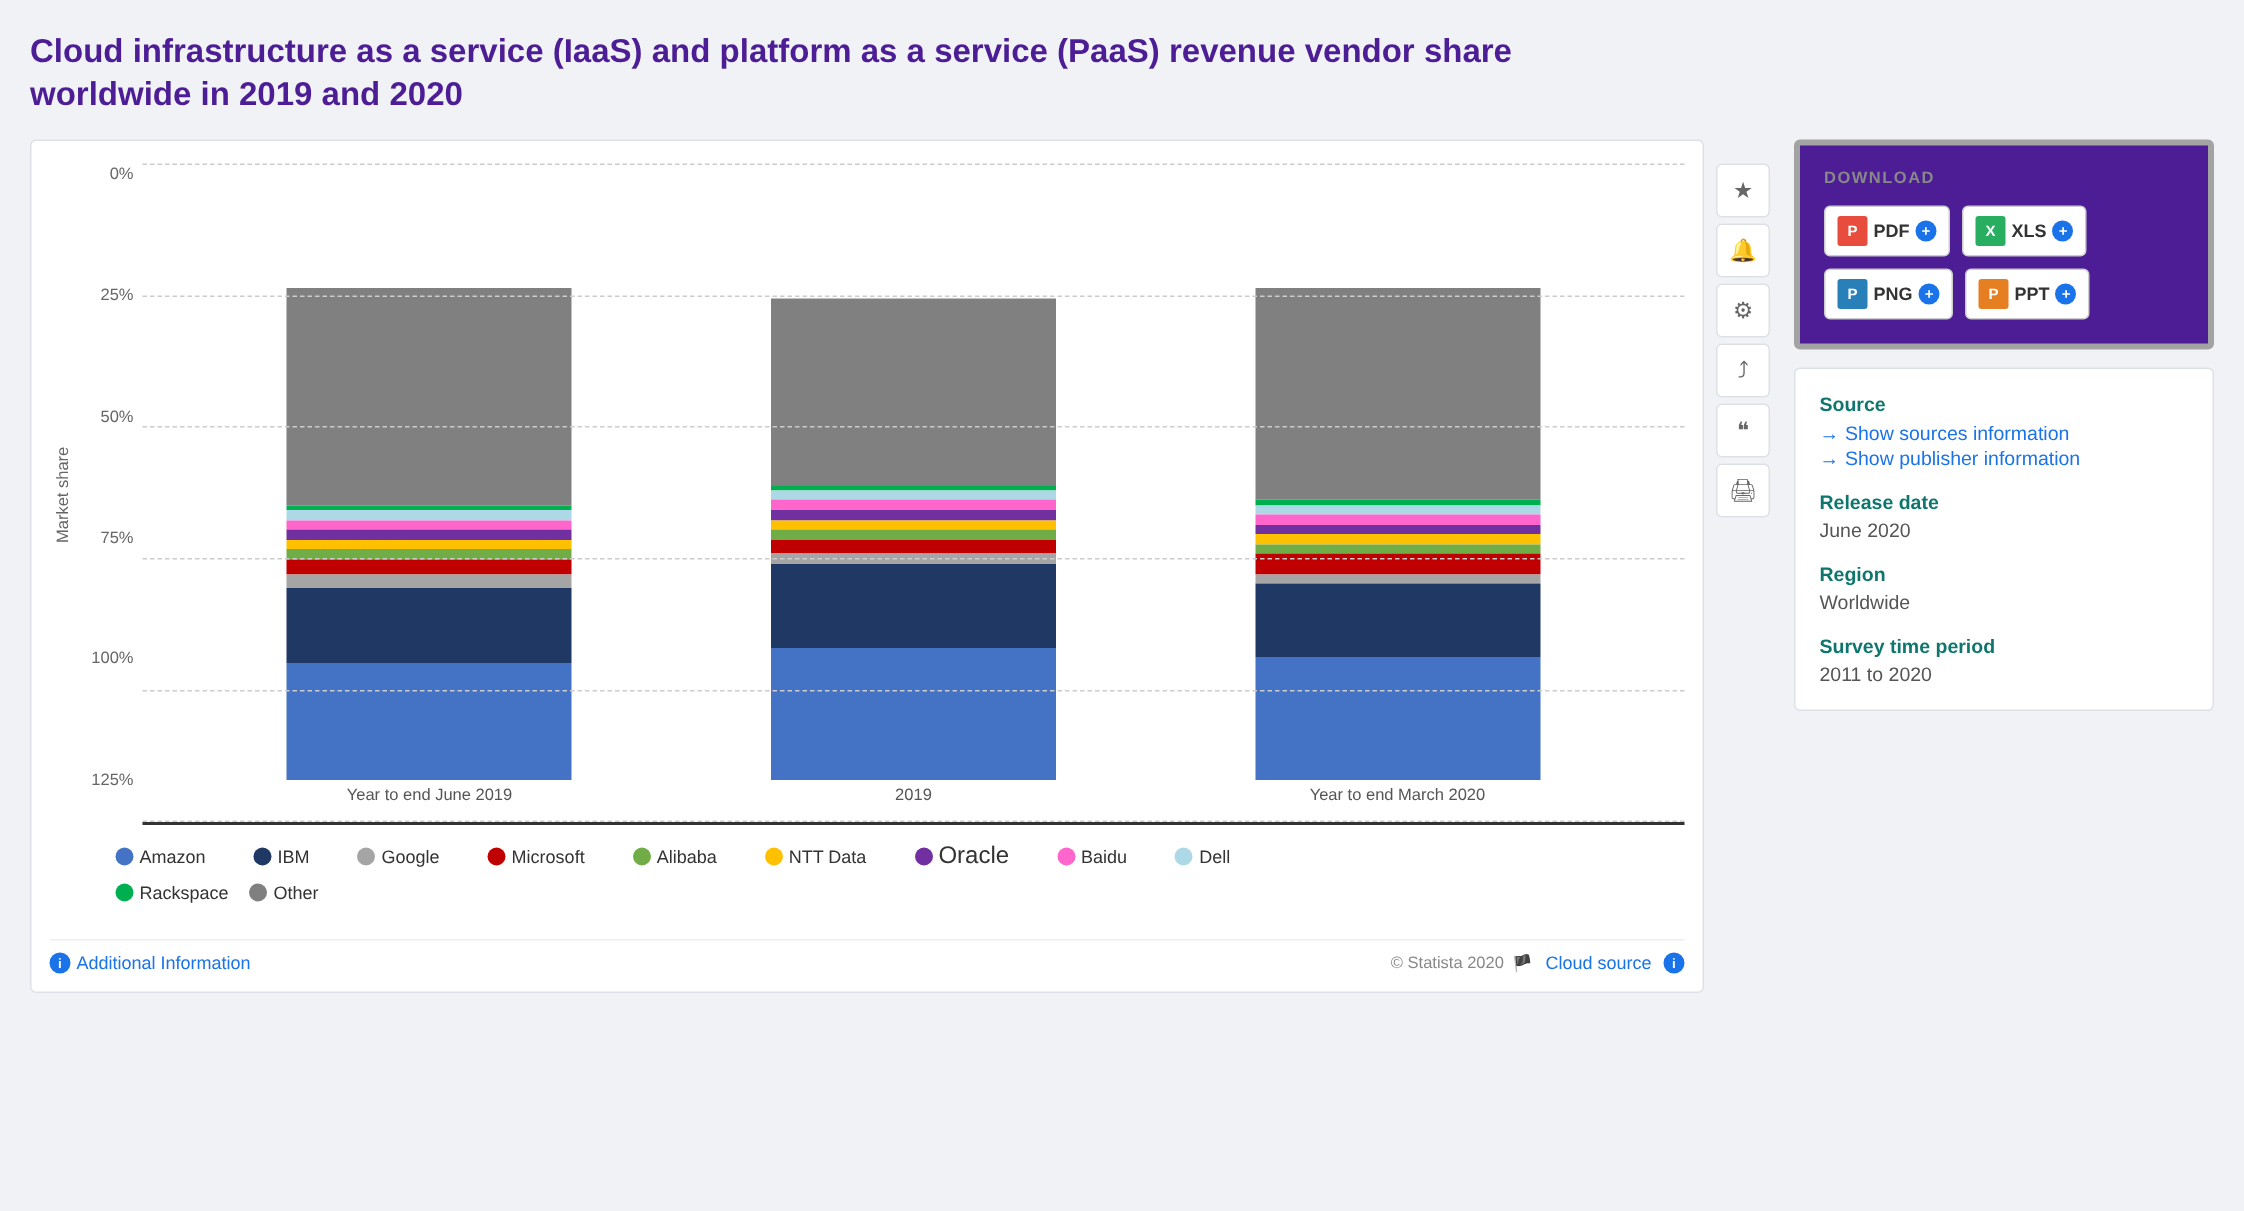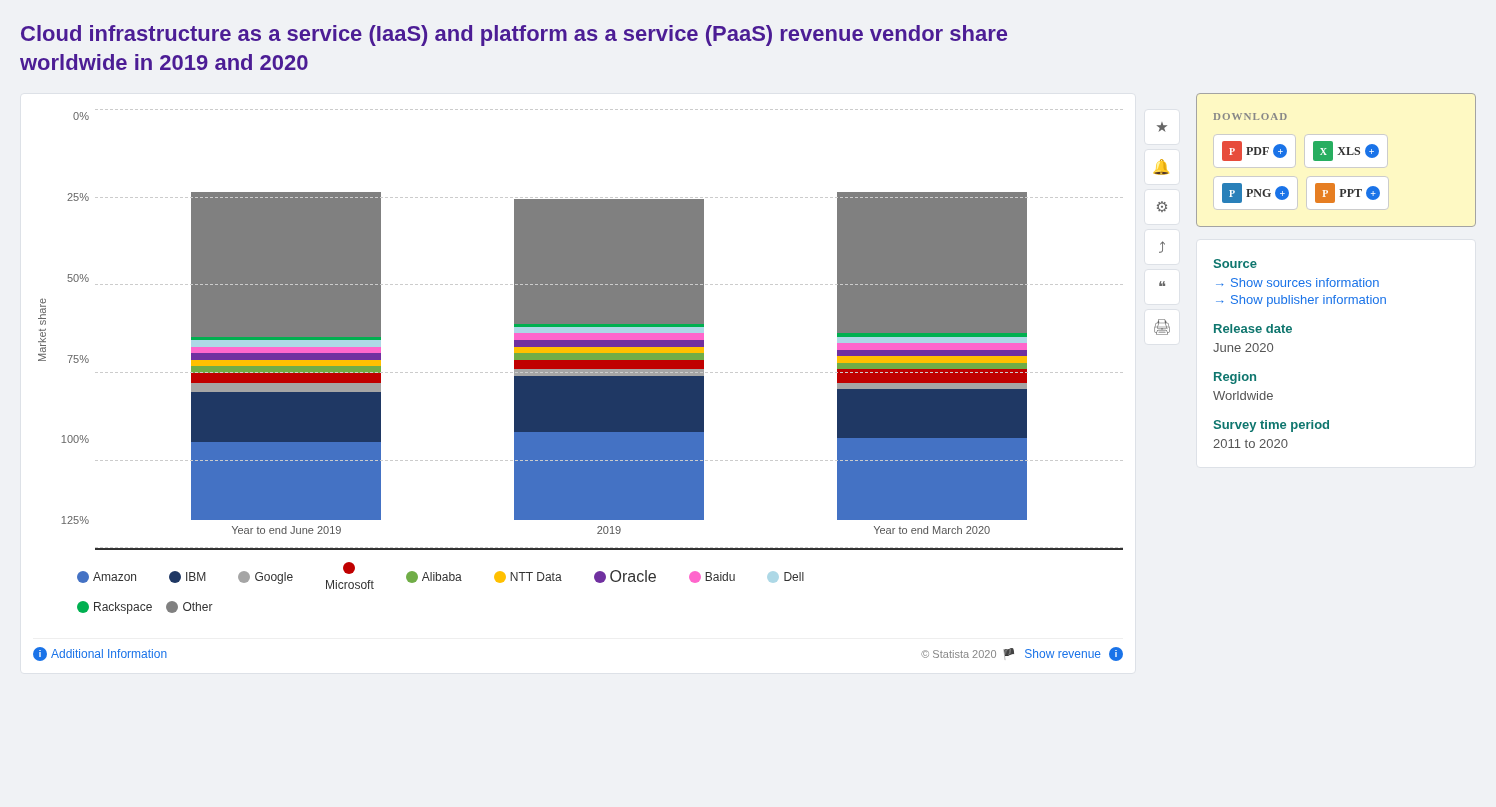--- a/index.html
+++ b/index.html
@@ -146,25 +146,24 @@
       color: #666;
       font-size: 15px;
     }
 
     
     .right-panel {
       width: 280px;
       flex-shrink: 0;
     }
     .download-card {
-      background: #fef9c3;
-      border: 1px solid #a3a3a3;
+      background: #4c1d95;
+      border: 4px solid #a3a3a3;
       border-radius: 4px;
       padding: 16px;
-      font-family: Liberation Serif, serif;
     }
     .download-title {
       font-size: 11px;
       font-weight: bold;
       color: #888;
       letter-spacing: 1px;
       margin-bottom: 12px;
     }
     .download-buttons {
       display: flex;
@@ -347,21 +346,21 @@
                 <span>Amazon</span>
               </div>
               <div style="display: flex; align-items: center; gap: 4px; font-size: 12px;">
                 <div style="width: 12px; height: 12px; border-radius: 50%; background: rgb(31, 56, 100); flex-shrink: 0;"></div>
                 <span>IBM</span>
               </div>
               <div style="display: flex; align-items: center; gap: 4px; font-size: 12px;">
                 <div style="width: 12px; height: 12px; border-radius: 50%; background: rgb(165, 165, 165); flex-shrink: 0;"></div>
                 <span>Google</span>
               </div>
-              <div style="display: flex; align-items: center; gap: 4px; font-size: 12px; flex-direction: column;">
+              <div style="display: flex; align-items: center; gap: 4px; font-size: 12px;">
                 <div style="width: 12px; height: 12px; border-radius: 50%; background: rgb(192, 0, 0); flex-shrink: 0;"></div>
                 <span>Microsoft</span>
               </div>
               <div style="display: flex; align-items: center; gap: 4px; font-size: 12px;">
                 <div style="width: 12px; height: 12px; border-radius: 50%; background: rgb(112, 173, 71); flex-shrink: 0;"></div>
                 <span>Alibaba</span>
               </div>
               <div style="display: flex; align-items: center; gap: 4px; font-size: 12px;">
                 <div style="width: 12px; height: 12px; border-radius: 50%; background: rgb(255, 192, 0); flex-shrink: 0;"></div>
                 <span>NTT Data</span>
@@ -395,21 +394,21 @@
       <div class="chart-footer">
         <div class="additional-info">
           <span class="info-icon">i</span>
           <span>Additional Information</span>
         </div>
         <div style="display:flex; align-items:center; gap:8px;">
           <span class="copyright-area">
             <span>© Statista 2020</span>
             <span>🏴</span>
           </span>
-          <span class="show-source">Show revenue</span>
+          <span class="show-source">Cloud source</span>
           <span class="info-icon">i</span>
         </div>
       </div>
     </div>
 
     <div class="action-buttons-col">
       <div class="action-btn" title="Star">★</div>
       <div class="action-btn" title="Alert">🔔</div>
       <div class="action-btn" title="Settings">⚙</div>
       <div class="action-btn" title="Share">⤴</div>

